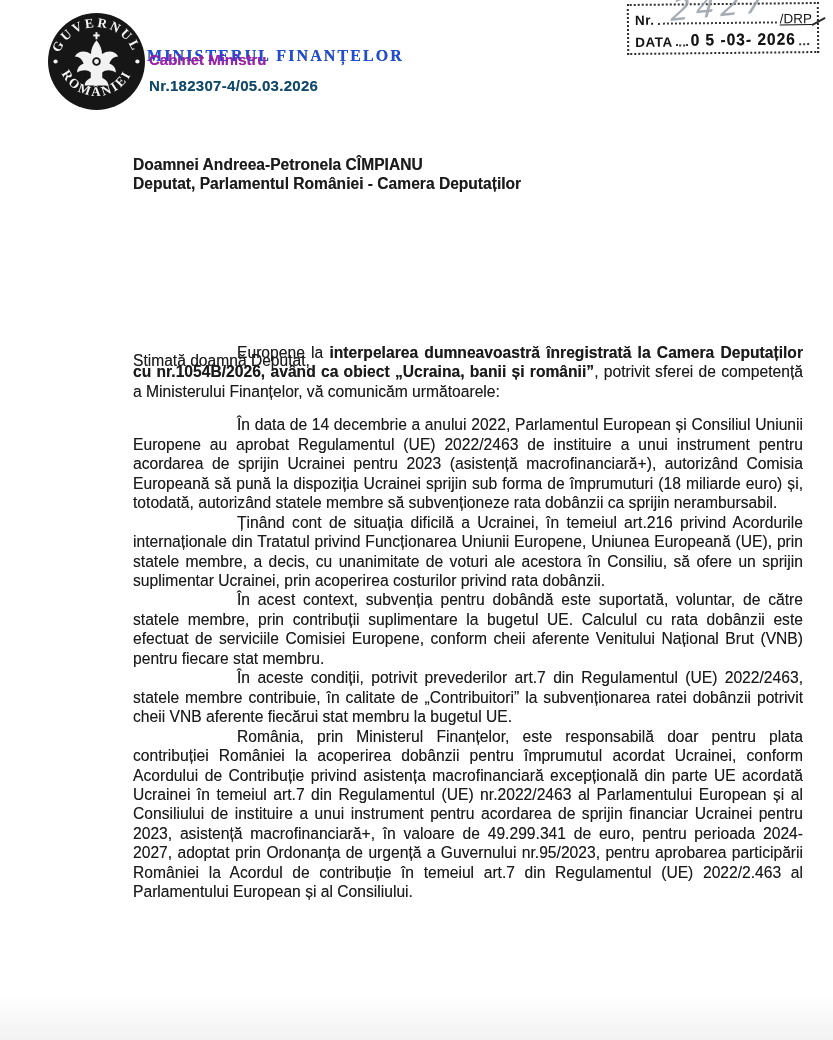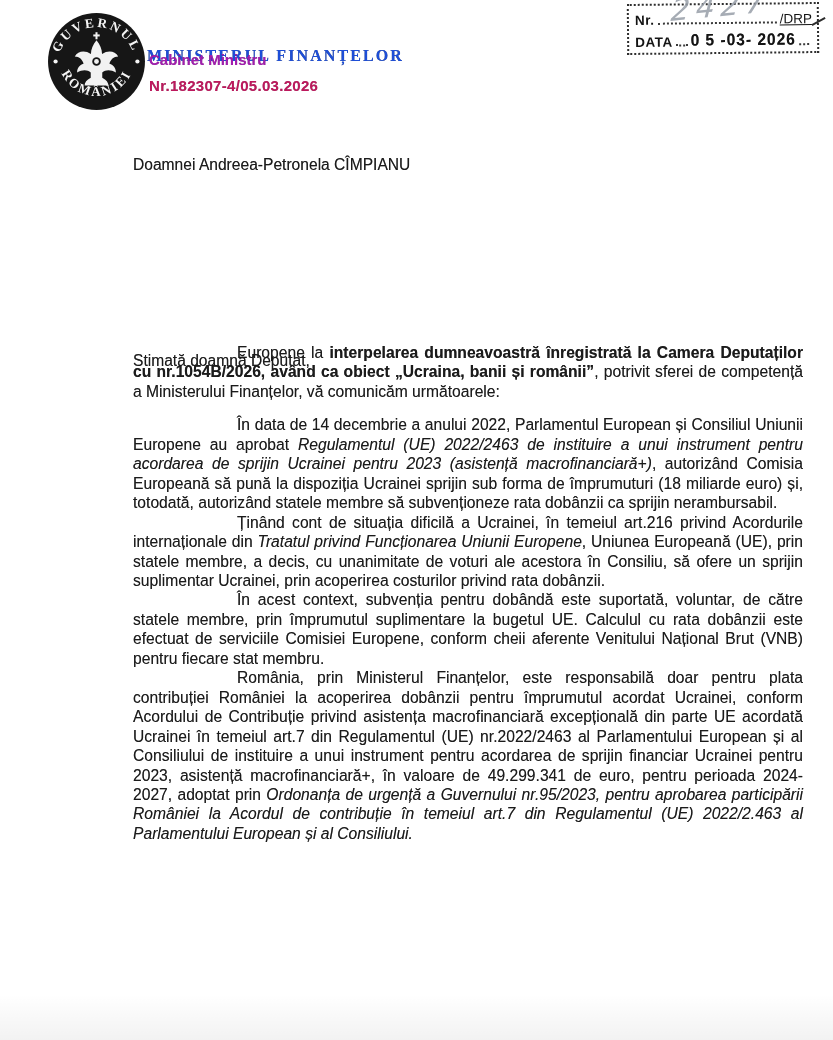--- a/index.html
+++ b/index.html
@@ -25,21 +25,21 @@
     text-shadow:0 0 .5px rgba(0,0,0,.6);
     margin-top:20px;
   }
   .cabinet{
     position:absolute;left:149px;top:51px;
     font-size:15px;font-weight:700;color:#a21caf;
     text-shadow:0 0 .3px rgba(0,0,0,.4);
   }
   .regnum{
     position:absolute;left:149px;top:77px;
-    font-size:15px;font-weight:700;color:#be185d;letter-spacing:.3px;
+    font-size:15px;font-weight:700;color:#0c4a6e;letter-spacing:.3px;
     text-shadow:0 0 .3px rgba(0,0,0,.4);
   }
 
   
   .stamp{
     position:absolute;left:627px;top:3px;width:188px;height:47px;
     border:2px dotted #2e2e2e;transform:rotate(-.6deg);
     font-size:13.5px;color:#141414;
   }
   .stamp-row{display:flex;align-items:flex-end;padding:1px 5px 0 6px;height:22px;box-sizing:border-box;}
@@ -58,39 +58,39 @@
     font-size:30px;font-weight:400;letter-spacing:6px;
     color:#979ea8;transform:rotate(-5deg) skewX(-10deg);opacity:.85;
   }
   .pen-mark{
     position:absolute;right:-7px;top:8px;width:15px;height:9px;
     border-bottom:2.5px solid #2c2c2c;transform:rotate(-28deg);
   }
 
   
   .recipient{position:absolute;left:133px;top:156px;font-size:15.6px;line-height:18.8px;}
-  .recipient .bold-line{font-weight:400;text-shadow:0 0 .4px rgba(0,0,0,.5);}
+  .recipient .bold-line{font-weight:700;text-shadow:0 0 .4px rgba(0,0,0,.5);}
   .addr-line{font-weight:400;}
   .smudge{
     display:inline-block;width:178px;height:10px;margin-left:12px;border-radius:5px;
     background:linear-gradient(90deg,rgba(110,112,118,.38),rgba(110,112,118,.12) 28%,rgba(110,112,118,.32) 52%,rgba(110,112,118,.10) 78%,rgba(110,112,118,.22));
     filter:blur(1.4px);
   }
 
   
   .salutation{position:absolute;left:133px;top:308px;font-size:15.6px;text-shadow:0 0 .35px rgba(0,0,0,.45);margin-top:44px;}
   .letter-body{
     position:absolute;left:133px;top:343px;width:670px;
     font-size:15.65px;line-height:19.45px;text-align:justify;
     color:#1b1b1b;text-shadow:0 0 .35px rgba(0,0,0,.45);
   }
   .letter-body p{margin:0;text-indent:104px;}
   .letter-body p.gap-after{margin-bottom:14px;}
   .b{font-weight:700;text-shadow:0 0 .45px rgba(0,0,0,.55);}
-  .i{font-style:italic;}
+  .i{}
 </style>
 </head>
 <body>
 
 <div class="page">
 
   <div class="seal">
     <svg viewBox="0 0 100 100" width="101" height="101" xmlns="http://www.w3.org/2000/svg" xmlns:xlink="http://www.w3.org/1999/xlink">
       <circle cx="50" cy="50" r="48" fill="#161616"></circle>
       <defs>
@@ -130,25 +130,27 @@
       <span class="stamp-label">DATA</span>
       <span class="leader short"></span>
       <span class="date-value">0 5 -03- 2026</span>
       <span class="leader"></span>
     </div>
     <div class="pen-mark"></div>
   </div>
 
   <div class="recipient">
     <div class="bold-line">Doamnei Andreea-Petronela CÎMPIANU</div>
+    <div class="bold-line">Deputat, Parlamentul României - Camera Deputaților</div>
   </div>
 
   <div class="salutation">Stimată doamnă Deputat,</div>
 
   <div class="letter-body">
     <p class="gap-after"><span>Europene la </span><span class="b">interpelarea dumneavoastră înregistrată la Camera Deputaților cu nr.1054B/2026, având ca obiect „Ucraina, banii și românii”</span><span>, potrivit sferei de competență a Ministerului Finanțelor, vă comunicăm următoarele:</span></p>
     <p><span>În data de 14 decembrie a anului 2022, Parlamentul European și Consiliul Uniunii Europene au aprobat </span><span class="i">Regulamentul (UE) 2022/2463 de instituire a unui instrument pentru acordarea de sprijin Ucrainei pentru 2023 (asistență macrofinanciară+)</span><span>, autorizând Comisia Europeană să pună la dispoziția Ucrainei sprijin sub forma de împrumuturi (18 miliarde euro) și, totodată, autorizând statele membre să subvenționeze rata dobânzii ca sprijin nerambursabil.</span></p>
     <p><span>Ținând cont de situația dificilă a Ucrainei, în temeiul art.216 privind Acordurile internaționale din </span><span class="i">Tratatul privind Funcționarea Uniunii Europene</span><span>, Uniunea Europeană (UE), prin statele membre, a decis, cu unanimitate de voturi ale acestora în Consiliu, să ofere un sprijin suplimentar Ucrainei, prin acoperirea costurilor privind rata dobânzii.</span></p>
-    <p><span>În acest context, subvenția pentru dobândă este suportată, voluntar, de către statele membre, prin împrumutul suplimentare la bugetul UE. Calculul cu rata dobânzii este efectuat de serviciile Comisiei Europene, conform cheii aferente Venitului Național Brut (VNB) pentru fiecare stat membru.</span></p>
+    <p><span>În acest context, subvenția pentru dobândă este suportată, voluntar, de către statele membre, prin contribuții suplimentare la bugetul UE. Calculul cu rata dobânzii este efectuat de serviciile Comisiei Europene, conform cheii aferente Venitului Național Brut (VNB) pentru fiecare stat membru.</span></p>
+    <p><span>În aceste condiții, potrivit prevederilor art.7 din Regulamentul (UE) 2022/2463, statele membre contribuie, în calitate de „Contribuitori” la subvenționarea ratei dobânzii potrivit cheii VNB aferente fiecărui stat membru la bugetul UE.</span></p>
     <p><span>România, prin Ministerul Finanțelor, este responsabilă doar pentru plata contribuției României la acoperirea dobânzii pentru împrumutul acordat Ucrainei, conform Acordului de Contribuție privind asistența macrofinanciară excepțională din parte UE acordată Ucrainei în temeiul art.7 din Regulamentul (UE) nr.2022/2463 al Parlamentului European și al Consiliului de instituire a unui instrument pentru acordarea de sprijin financiar Ucrainei pentru 2023, asistență macrofinanciară+, în valoare de 49.299.341 de euro, pentru perioada 2024-2027, adoptat prin </span><span class="i">Ordonanța de urgență a Guvernului nr.95/2023, pentru aprobarea participării României la Acordul de contribuție în temeiul art.7 din Regulamentul (UE) 2022/2.463 al Parlamentului European și al Consiliului.</span></p>
   </div>
 
 </div>
 
 </body></html>

